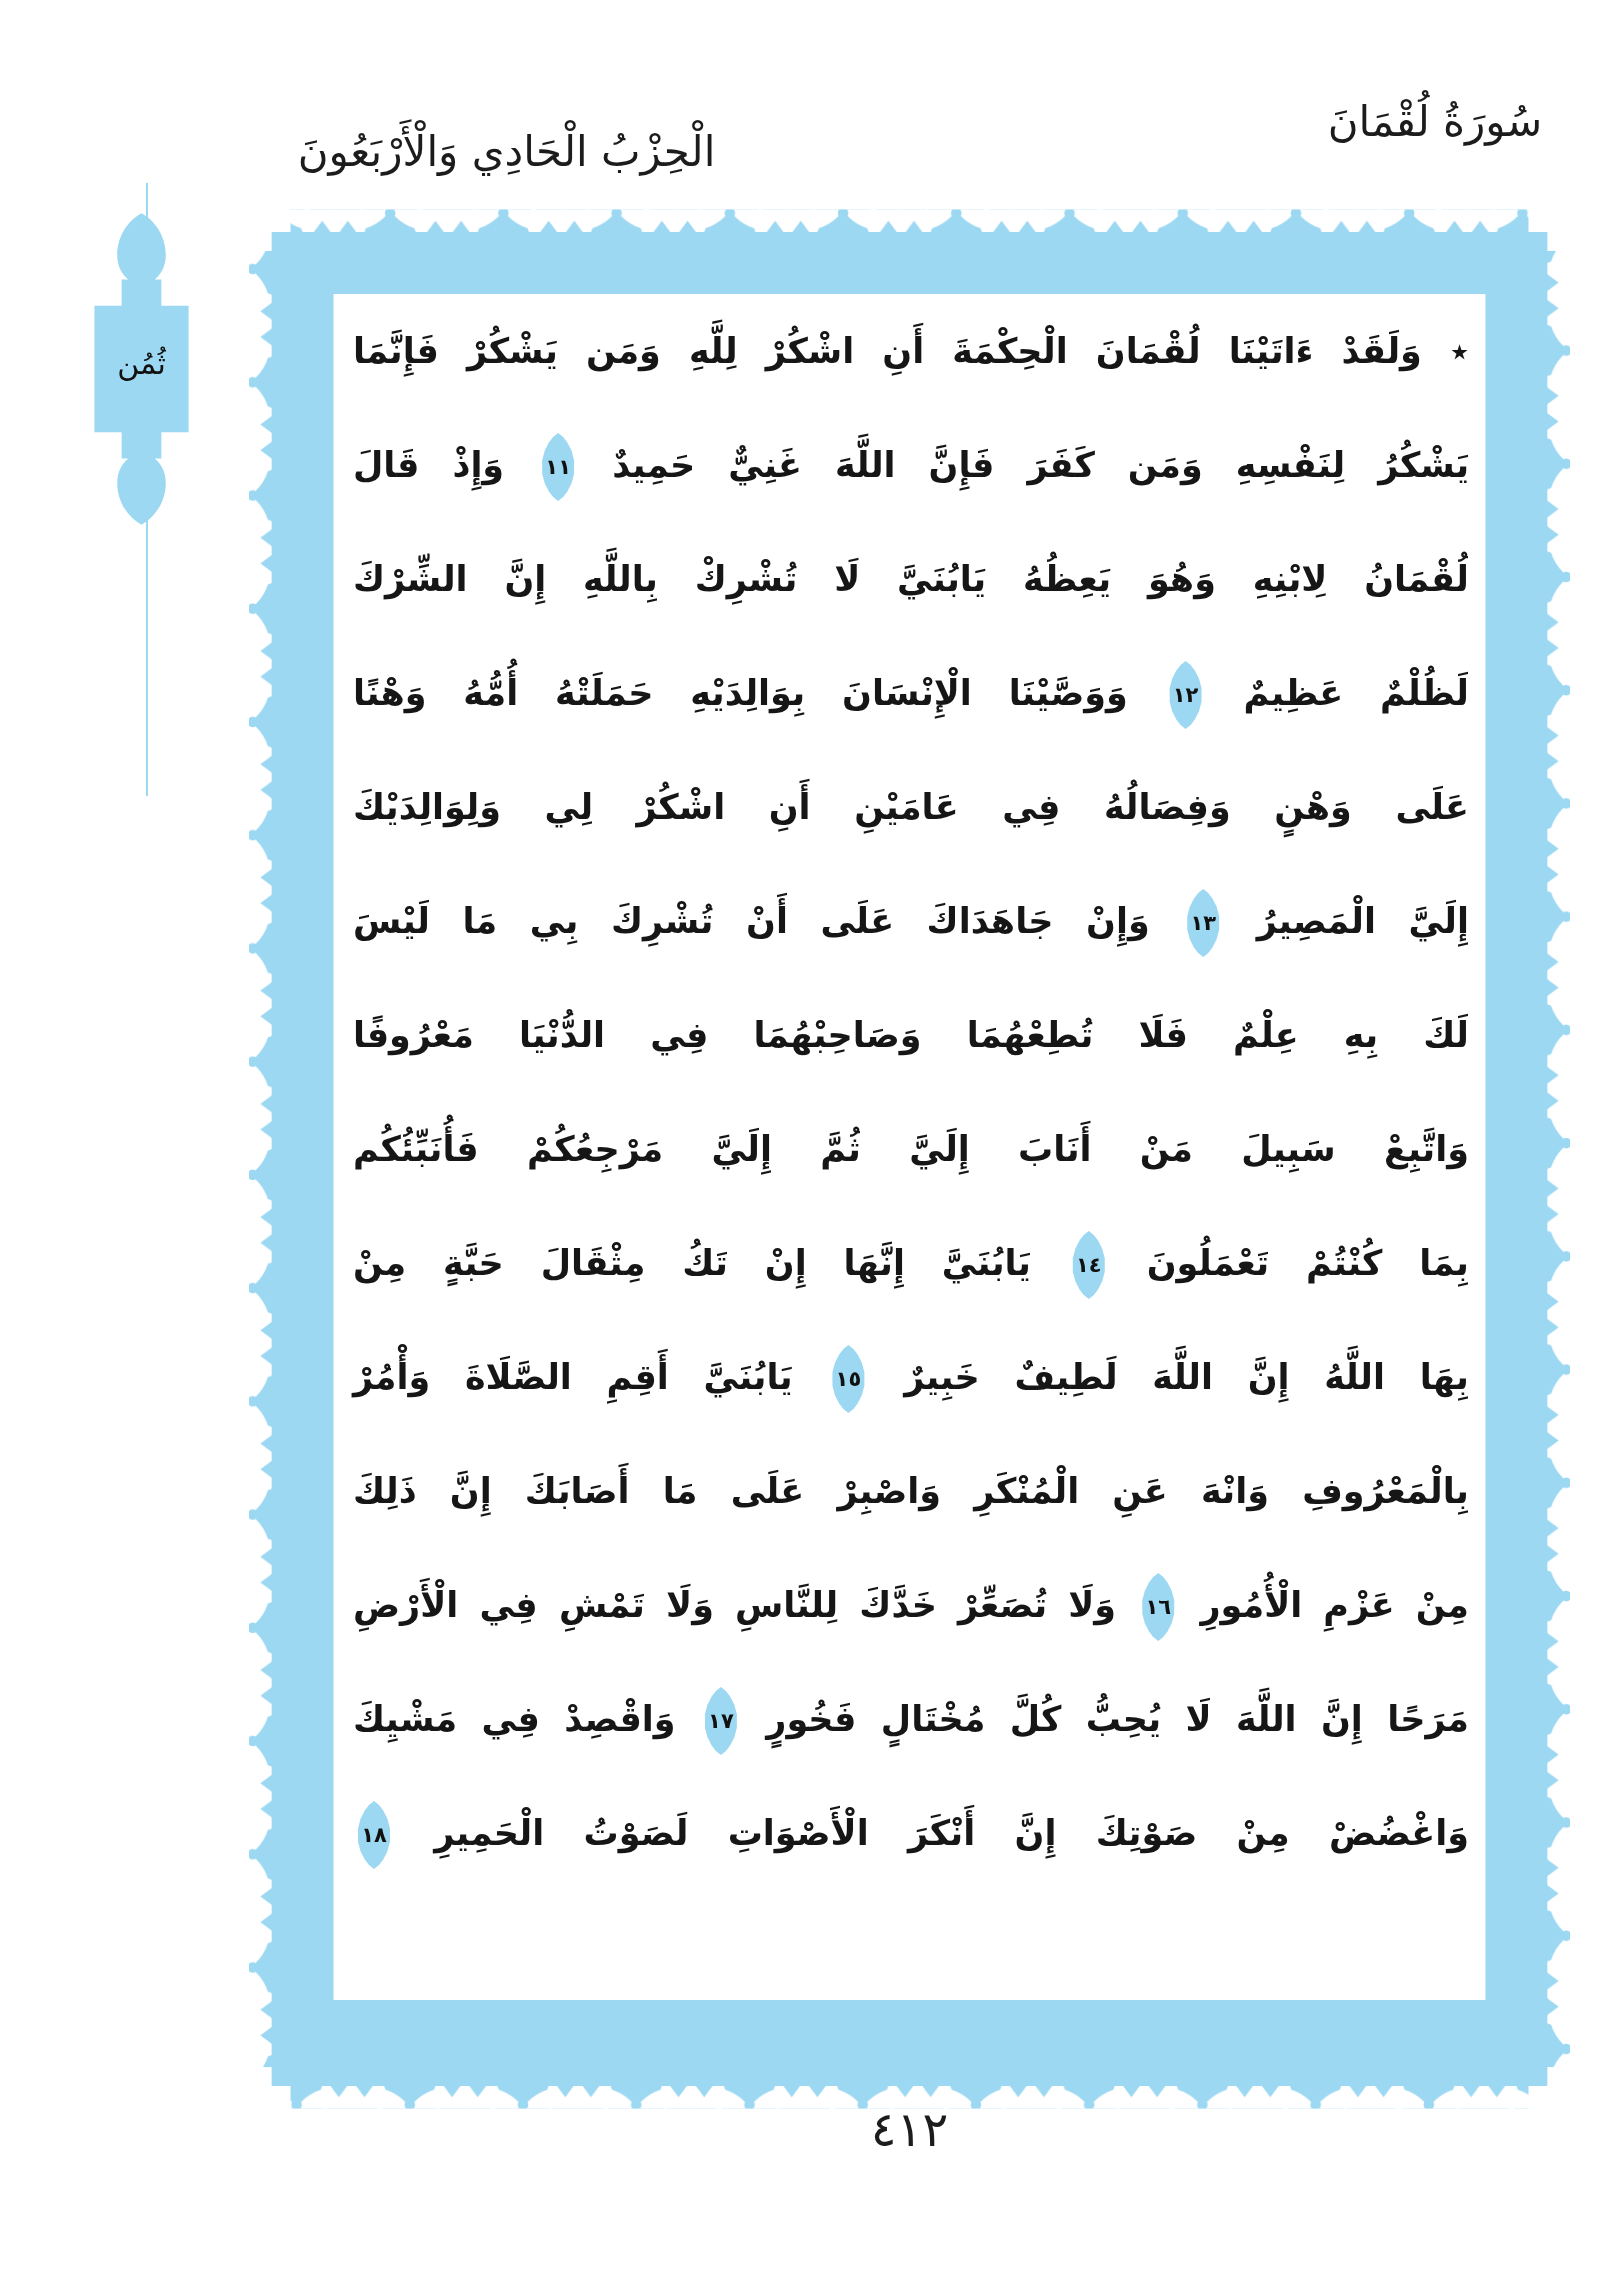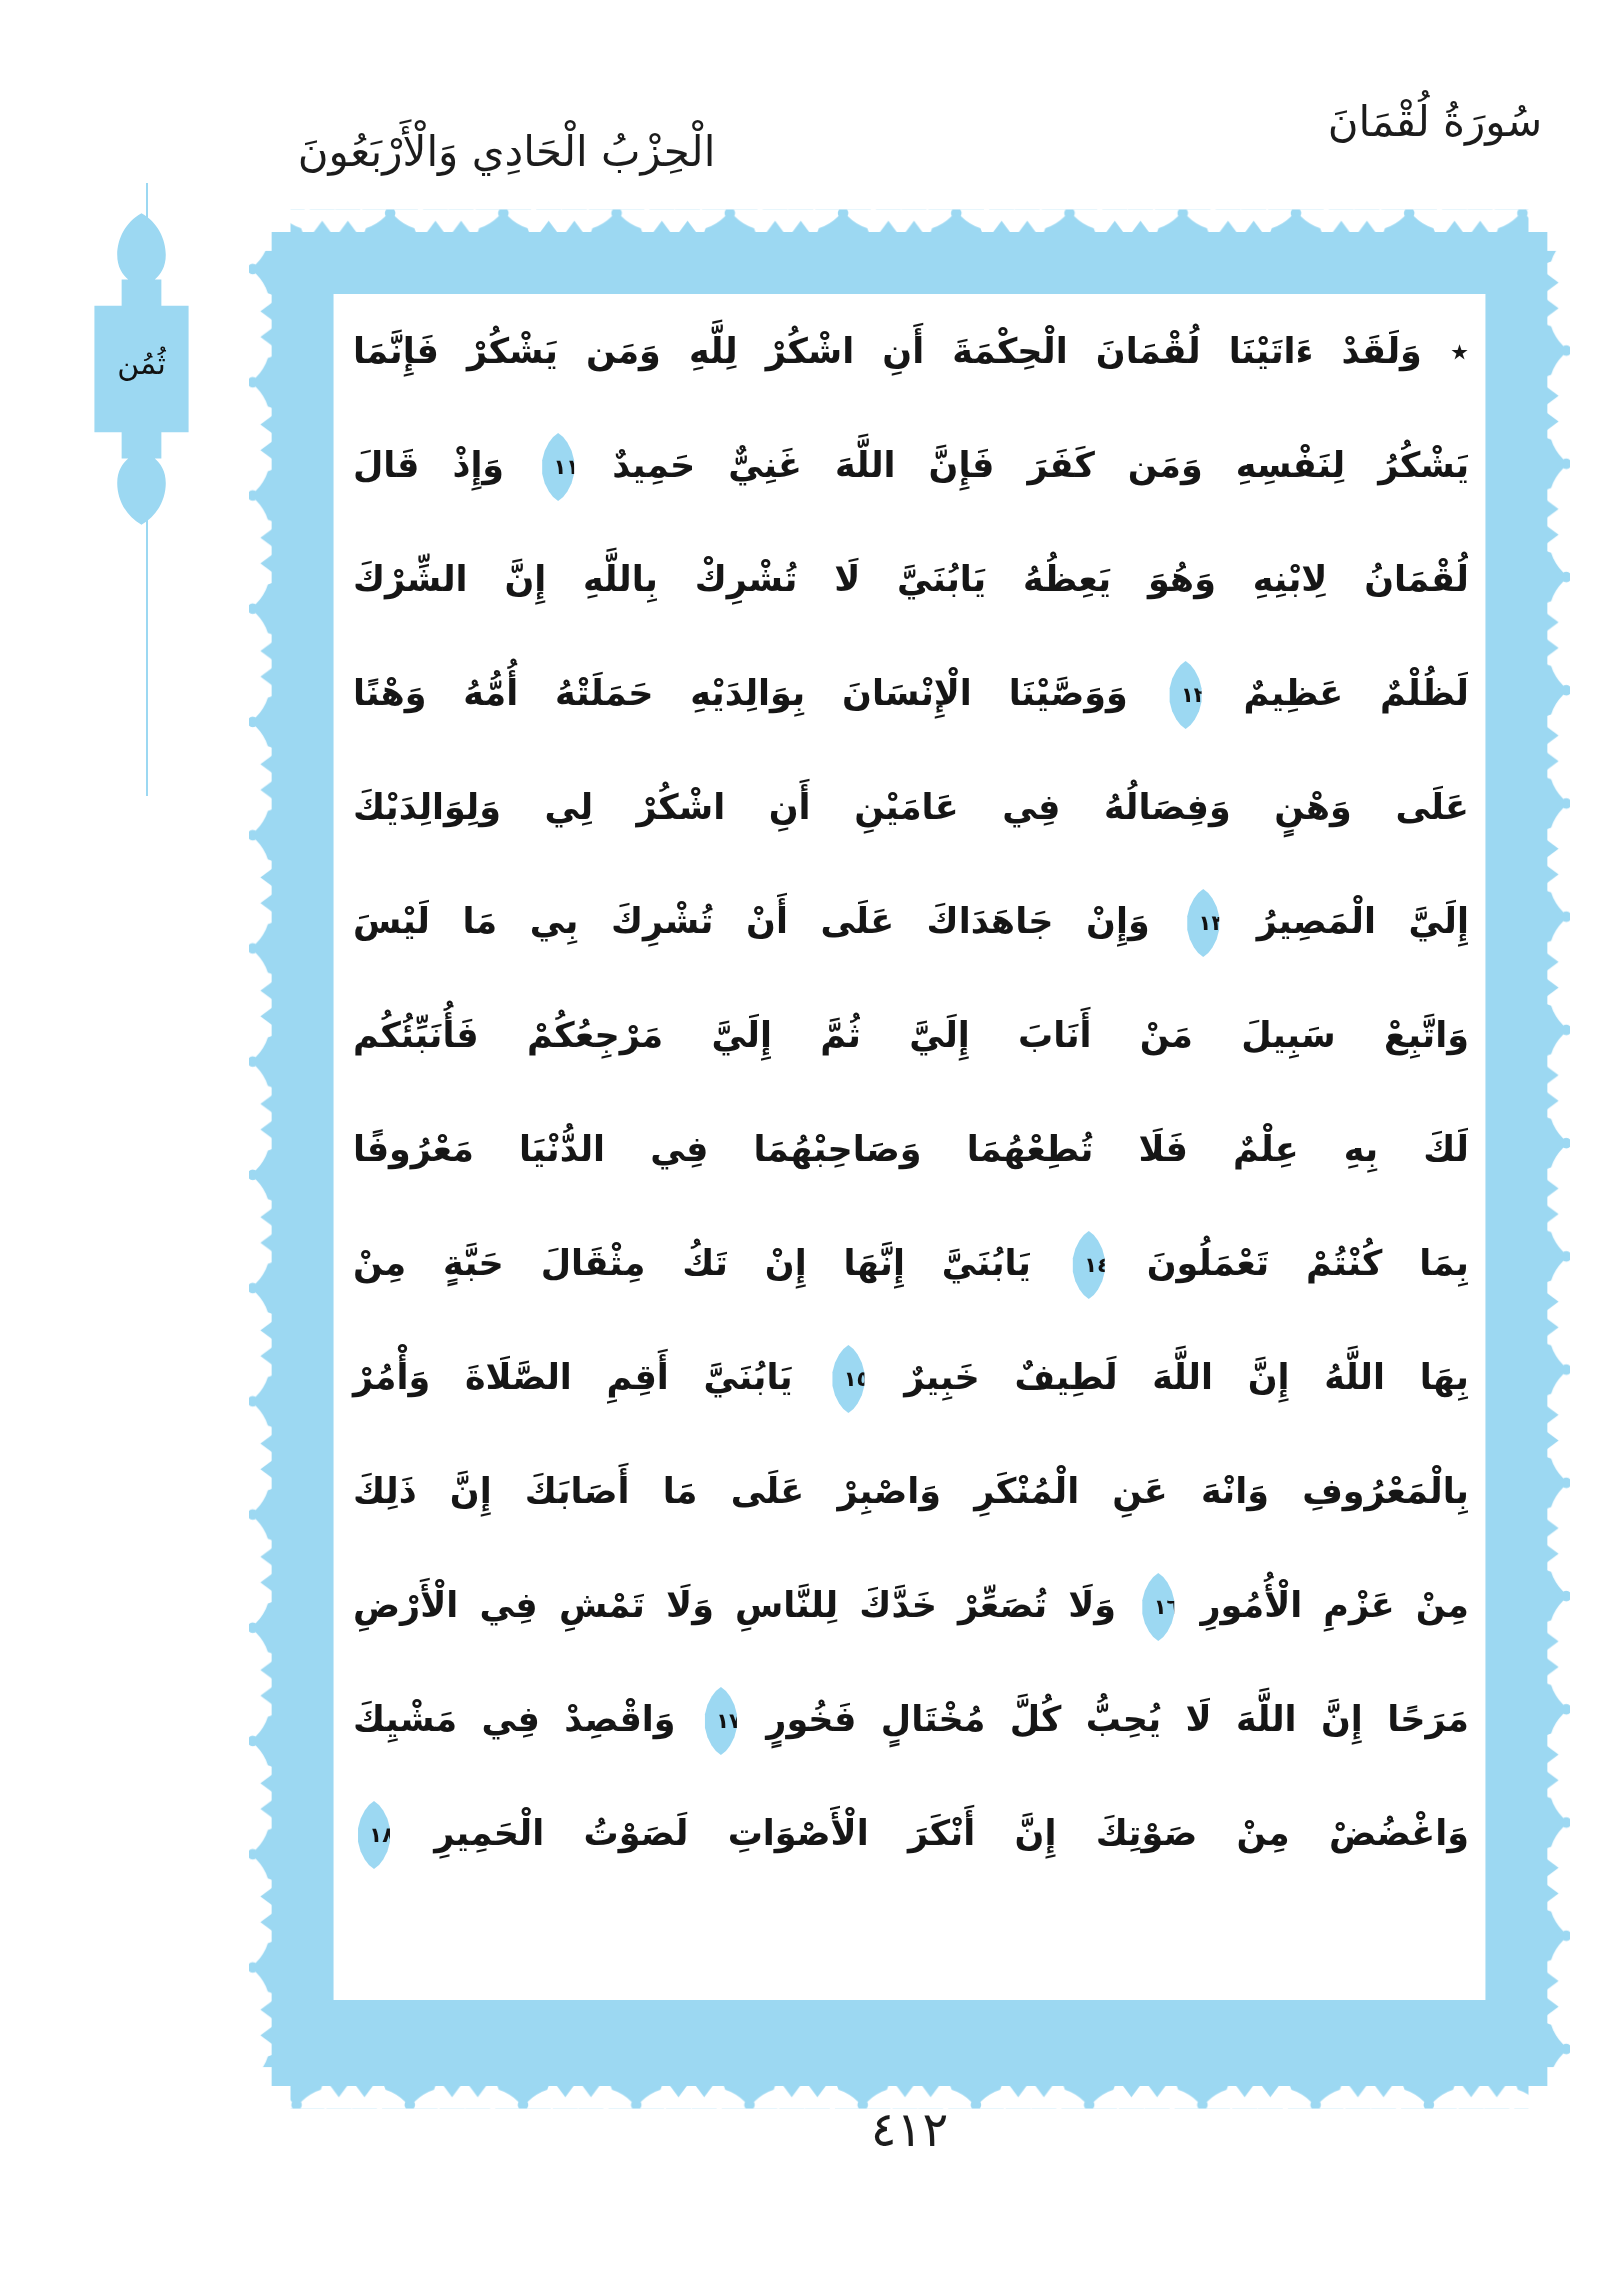--- a/index.html
+++ b/index.html
@@ -53,21 +53,21 @@
   .qline {
     height:114px; line-height:114px;
     font-size:35px; font-weight:bold;
     text-align:justify; text-align-last:justify;
     white-space:nowrap;
     color:#161616;
   }
   .ayah-marker {
     display:inline-flex;
     width:42px; height:68px;
-    align-items:center; justify-content:flex-start;
+    align-items:center; justify-content:center;
     vertical-align:middle;
     background:#9cd8f2;
     clip-path:polygon(50% 0%,62% 6%,72% 14%,82% 26%,88% 40%,88% 60%,82% 74%,72% 86%,62% 94%,50% 100%,38% 94%,28% 86%,18% 74%,12% 60%,12% 40%,18% 26%,28% 14%,38% 6%);
   }
   .ayah-num {
     font-size:21px; font-weight:bold; color:#111;
     line-height:1;
   }
   .page-number {
     position:absolute; left:249px; top:2101px; width:1321px;
@@ -121,22 +121,22 @@
         <span class="ayah-num">١١</span>
       </span> <span>وَإِذْ قَالَ</span></div>
     <div class="qline"><span>لُقْمَانُ لِابْنِهِ وَهُوَ يَعِظُهُ يَابُنَيَّ لَا تُشْرِكْ بِاللَّهِ إِنَّ الشِّرْكَ</span></div>
     <div class="qline"><span>لَظُلْمٌ عَظِيمٌ</span> <span class="ayah-marker">
         <span class="ayah-num">١٢</span>
       </span> <span>وَوَصَّيْنَا الْإِنْسَانَ بِوَالِدَيْهِ حَمَلَتْهُ أُمُّهُ وَهْنًا</span></div>
     <div class="qline"><span>عَلَى وَهْنٍ وَفِصَالُهُ فِي عَامَيْنِ أَنِ اشْكُرْ لِي وَلِوَالِدَيْكَ</span></div>
     <div class="qline"><span>إِلَيَّ الْمَصِيرُ</span> <span class="ayah-marker">
         <span class="ayah-num">١٣</span>
       </span> <span>وَإِنْ جَاهَدَاكَ عَلَى أَنْ تُشْرِكَ بِي مَا لَيْسَ</span></div>
+    <div class="qline"><span>لَكَ بِهِ عِلْمٌ فَلَا تُطِعْهُمَا وَصَاحِبْهُمَا فِي الدُّنْيَا مَعْرُوفًا</span></div>
     <div class="qline"><span>وَاتَّبِعْ سَبِيلَ مَنْ أَنَابَ إِلَيَّ ثُمَّ إِلَيَّ مَرْجِعُكُمْ فَأُنَبِّئُكُم</span></div>
-    <div class="qline"><span>لَكَ بِهِ عِلْمٌ فَلَا تُطِعْهُمَا وَصَاحِبْهُمَا فِي الدُّنْيَا مَعْرُوفًا</span></div>
     <div class="qline"><span>بِمَا كُنْتُمْ تَعْمَلُونَ</span> <span class="ayah-marker">
         <span class="ayah-num">١٤</span>
       </span> <span>يَابُنَيَّ إِنَّهَا إِنْ تَكُ مِثْقَالَ حَبَّةٍ مِنْ</span></div>
     <div class="qline"><span>بِهَا اللَّهُ إِنَّ اللَّهَ لَطِيفٌ خَبِيرٌ</span> <span class="ayah-marker">
         <span class="ayah-num">١٥</span>
       </span> <span>يَابُنَيَّ أَقِمِ الصَّلَاةَ وَأْمُرْ</span></div>
     <div class="qline"><span>بِالْمَعْرُوفِ وَانْهَ عَنِ الْمُنْكَرِ وَاصْبِرْ عَلَى مَا أَصَابَكَ إِنَّ ذَلِكَ</span></div>
     <div class="qline"><span>مِنْ عَزْمِ الْأُمُورِ</span> <span class="ayah-marker">
         <span class="ayah-num">١٦</span>
       </span> <span>وَلَا تُصَعِّرْ خَدَّكَ لِلنَّاسِ وَلَا تَمْشِ فِي الْأَرْضِ</span></div>

